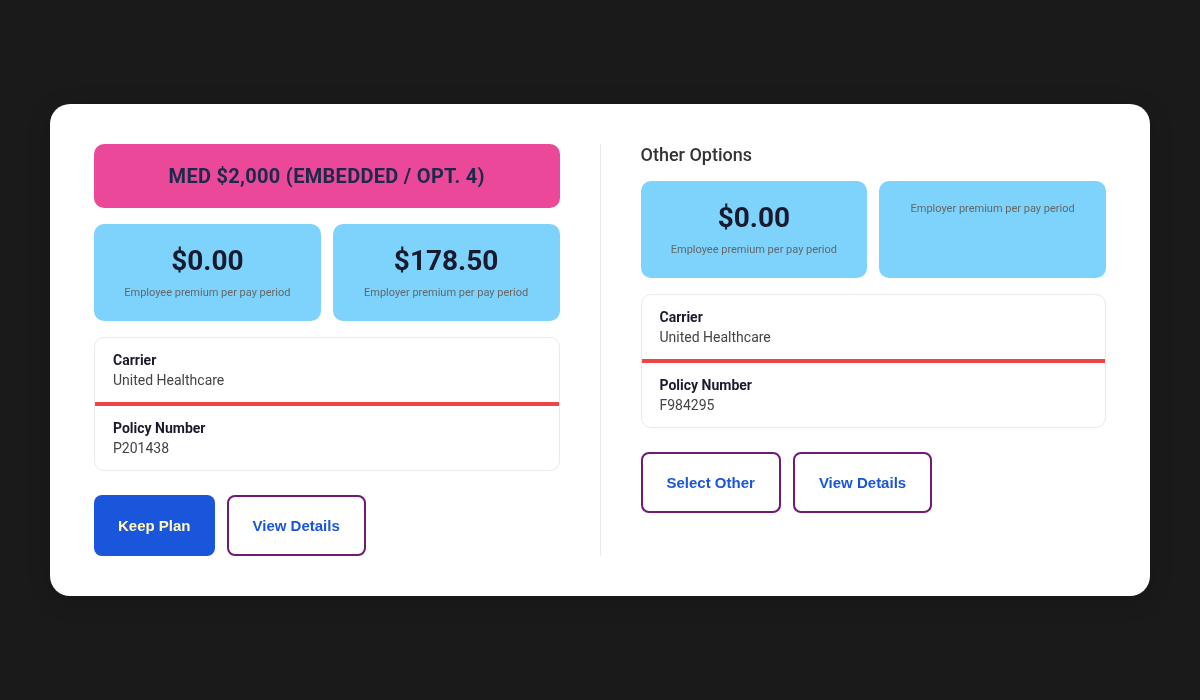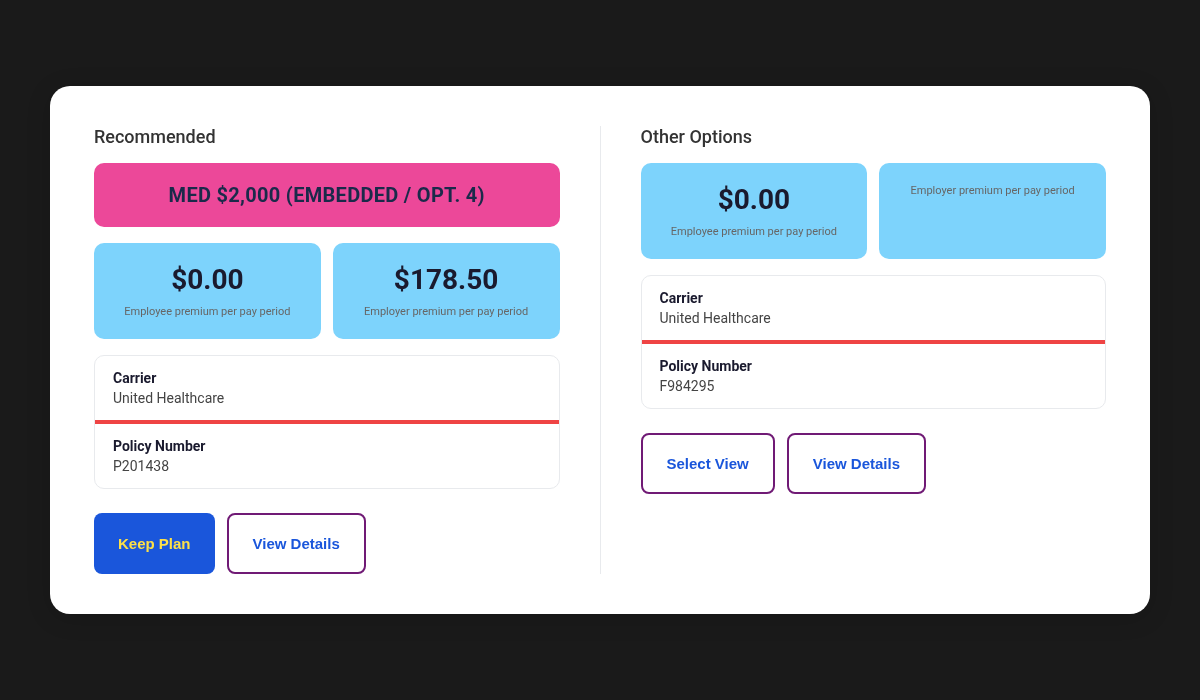--- a/index.html
+++ b/index.html
@@ -119,21 +119,21 @@
     }
 
     .actions {
       display: flex;
       gap: 12px;
       margin-top: 24px;
     }
 
     .btn-primary {
       background: #1a56db;
-      color: #fde047;
+      color: #fef9c3;
       border: none;
       border-radius: 8px;
       padding: 12px 24px;
       font-size: 15px;
       font-weight: 600;
       cursor: pointer;
     }
 
     .btn-outline {
       background: #ffffff;
@@ -153,21 +153,20 @@
     }
   </style>
 </head>
 <body>
 
 <div class="page-container">
   <div class="card-wrapper">
     <div class="columns">
 
       <div class="column">
-        <div class="section-title">Recommended</div>
 
         <div class="plan-header">
           <div class="plan-header-title">MED $2,000 (EMBEDDED / OPT. 4)</div>
         </div>
 
         <div class="premium-row">
           <div class="premium-box">
             <div class="premium-amount">$0.00</div>
             <div class="premium-label">Employee premium per pay period</div>
           </div>
@@ -215,20 +214,20 @@
             <div class="info-label">Carrier</div>
             <div class="info-value">United Healthcare</div>
           </div>
           <div class="info-row">
             <div class="info-label">Policy Number</div>
             <div class="info-value">F984295</div>
           </div>
         </div>
 
         <div class="actions">
-          <button class="btn-outline">Select View</button>
+          <button class="btn-outline">Select Other</button>
           <button class="btn-outline">View Details</button>
         </div>
       </div>
 
     </div>
   </div>
 </div>
 
 </body></html>

